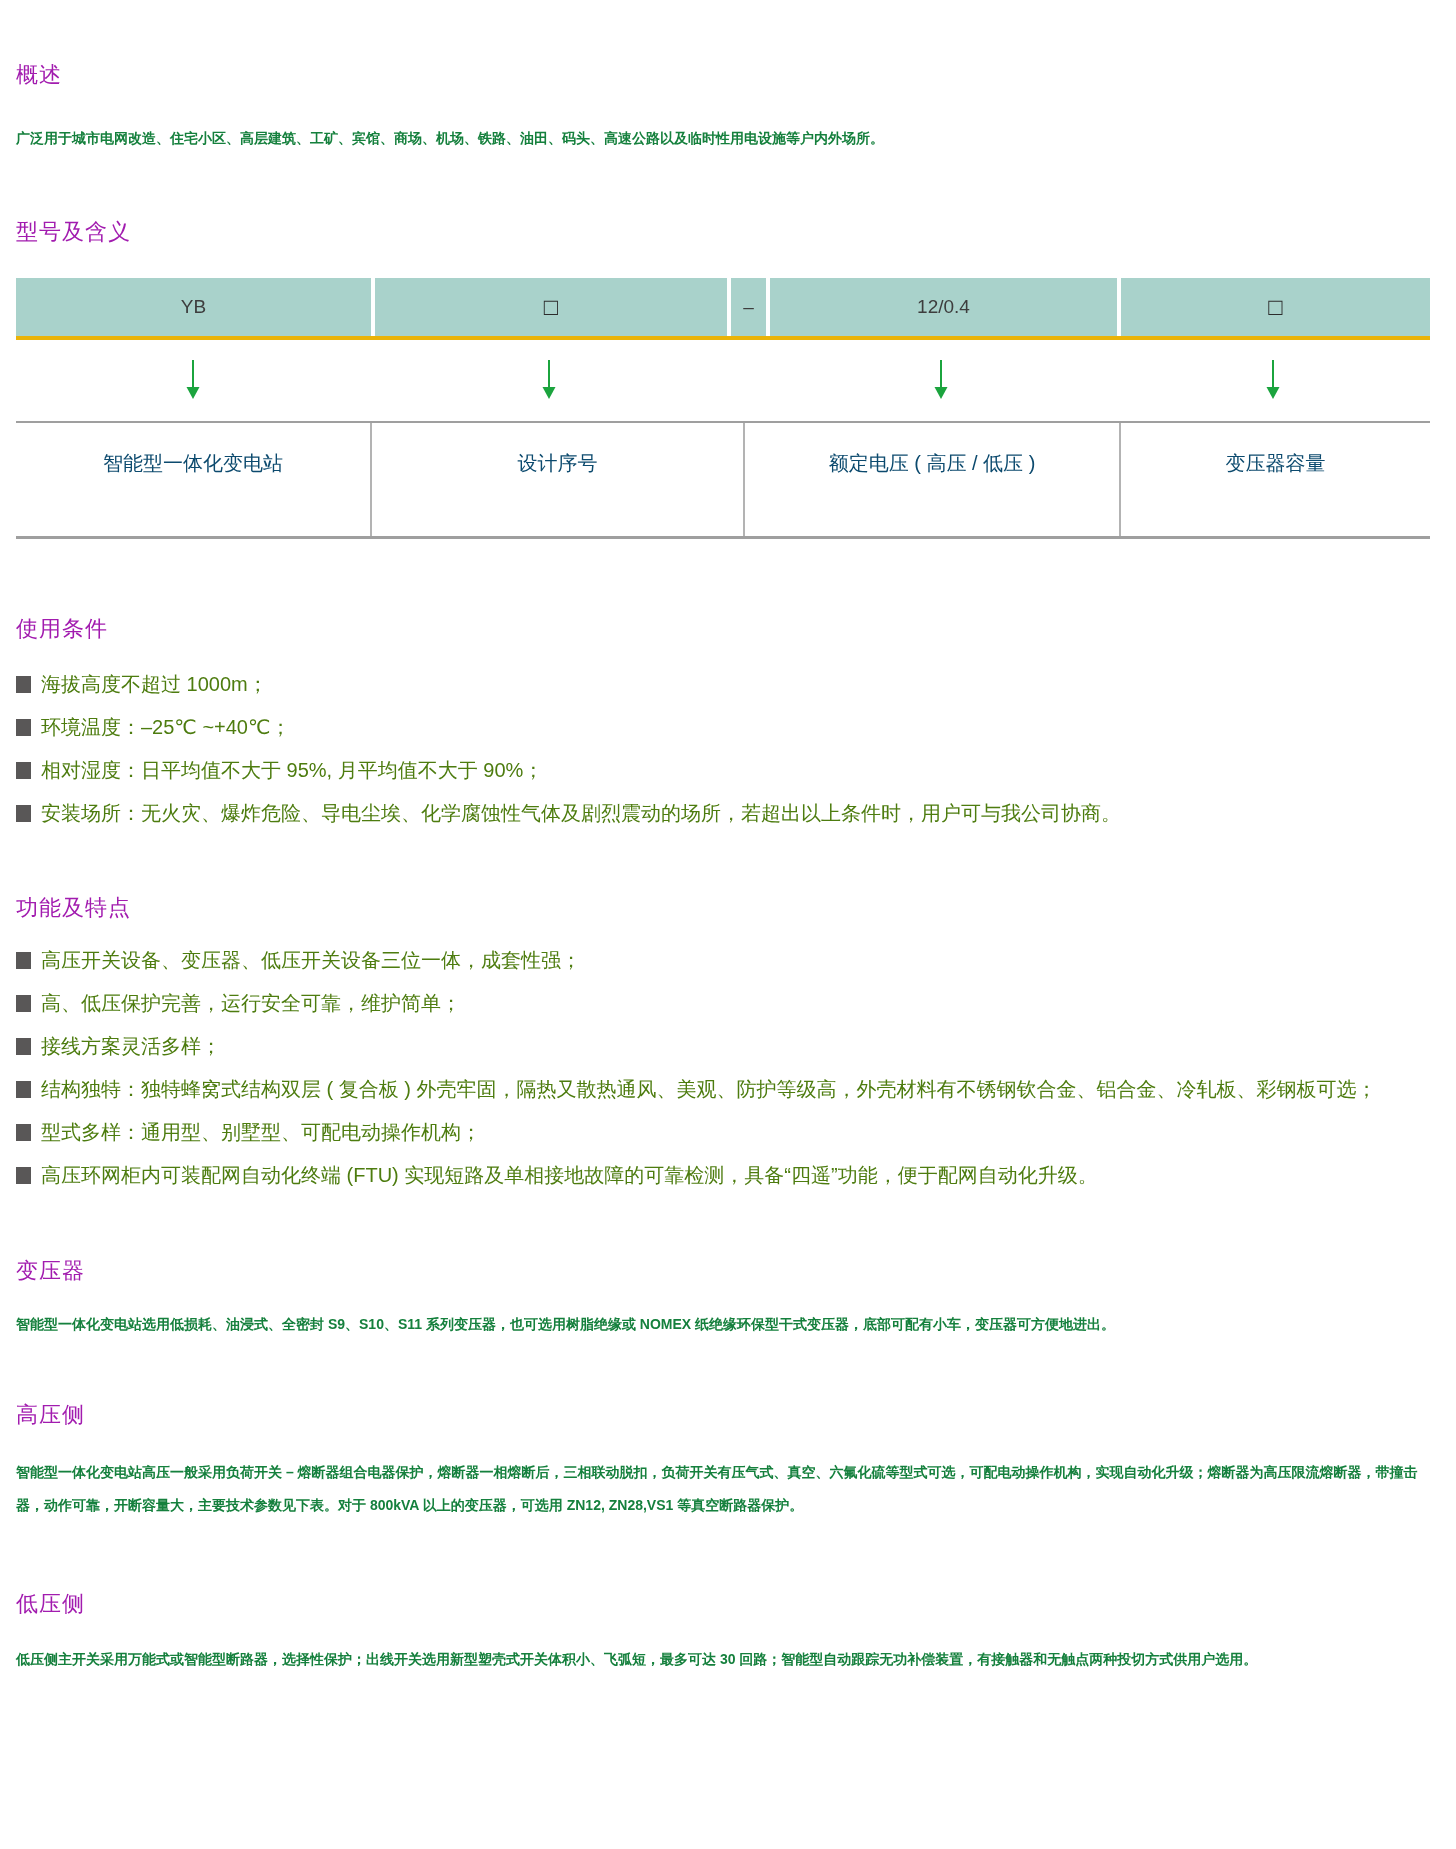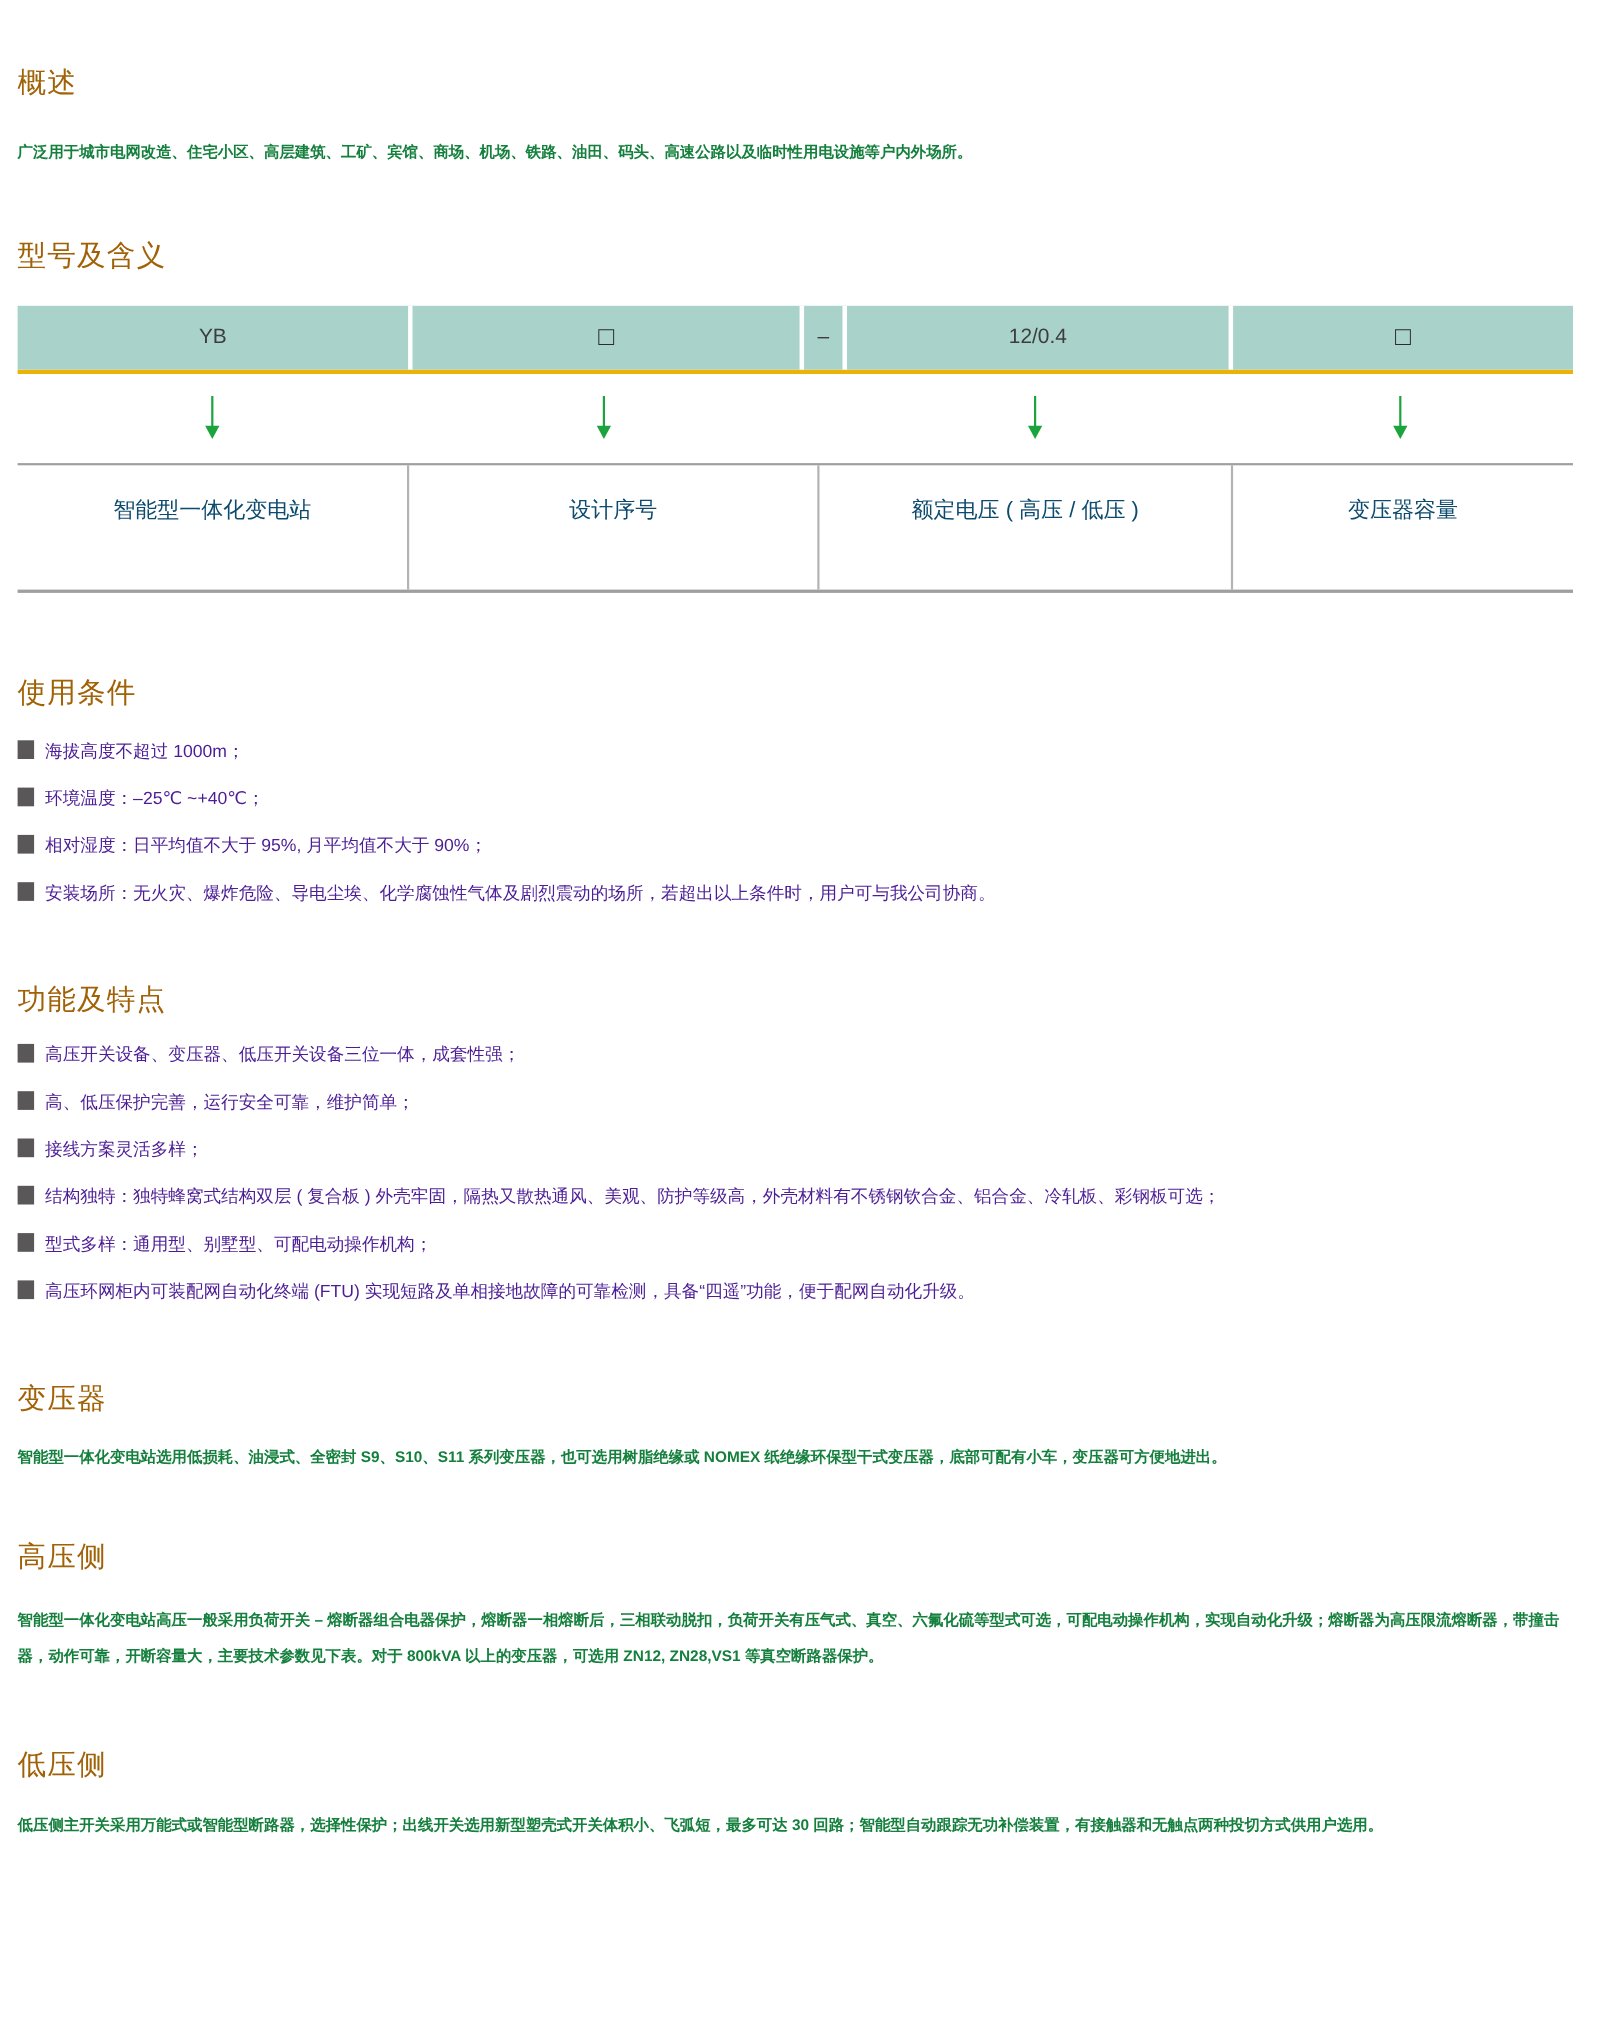--- a/index.html
+++ b/index.html
@@ -6,21 +6,21 @@
   html, body { background: #ffffff; }
   body {
     width: 1456px; height: 1849px;
     font-family: "Liberation Sans", "DejaVu Sans", sans-serif;
     color: #595757;
     overflow: hidden;
   }
   .page { width: 1414px; margin: 0 26px 0 16px; }
 
   h2.sec-title {
-    font-size: 26px; font-weight: 500; color: #a16207;
+    font-size: 22px; font-weight: 500; color: #a21caf;
     line-height: 34px; letter-spacing: 1px;
   }
   .body-text { font-size: 14px; line-height: 33px; color: #15803d; font-weight: bold; }
 
   
   .mt-overview-title   { margin-top: 58px; }
   .mt-overview-body    { margin-top: 30px; }
   .mt-model-title      { margin-top: 60px; }
   .mt-code-row         { margin-top: 29px; }
   .mt-arrow-row        { margin-top: 20px; }
@@ -72,21 +72,21 @@
   }
   .meaning-cell + .meaning-cell { border-left: 2px solid #b3b3b3; }
   .mc-1 { width: 354px; }
   .mc-2 { width: 373px; }
   .mc-3 { width: 376px; }
   .mc-4 { width: 311px; }
 
   
   ul.bullet-list { list-style: none; }
   ul.bullet-list li {
-    font-size: 16px; line-height: 22px; color: #4c1d95;
+    font-size: 20px; line-height: 22px; color: #4d7c0f;
     margin-bottom: 21px; white-space: nowrap;
   }
   .sq {
     display: inline-block; width: 15px; height: 17px;
     background: #595757; margin-right: 10px; vertical-align: -2px;
   }
 </style>
 </head>
 <body>
 

